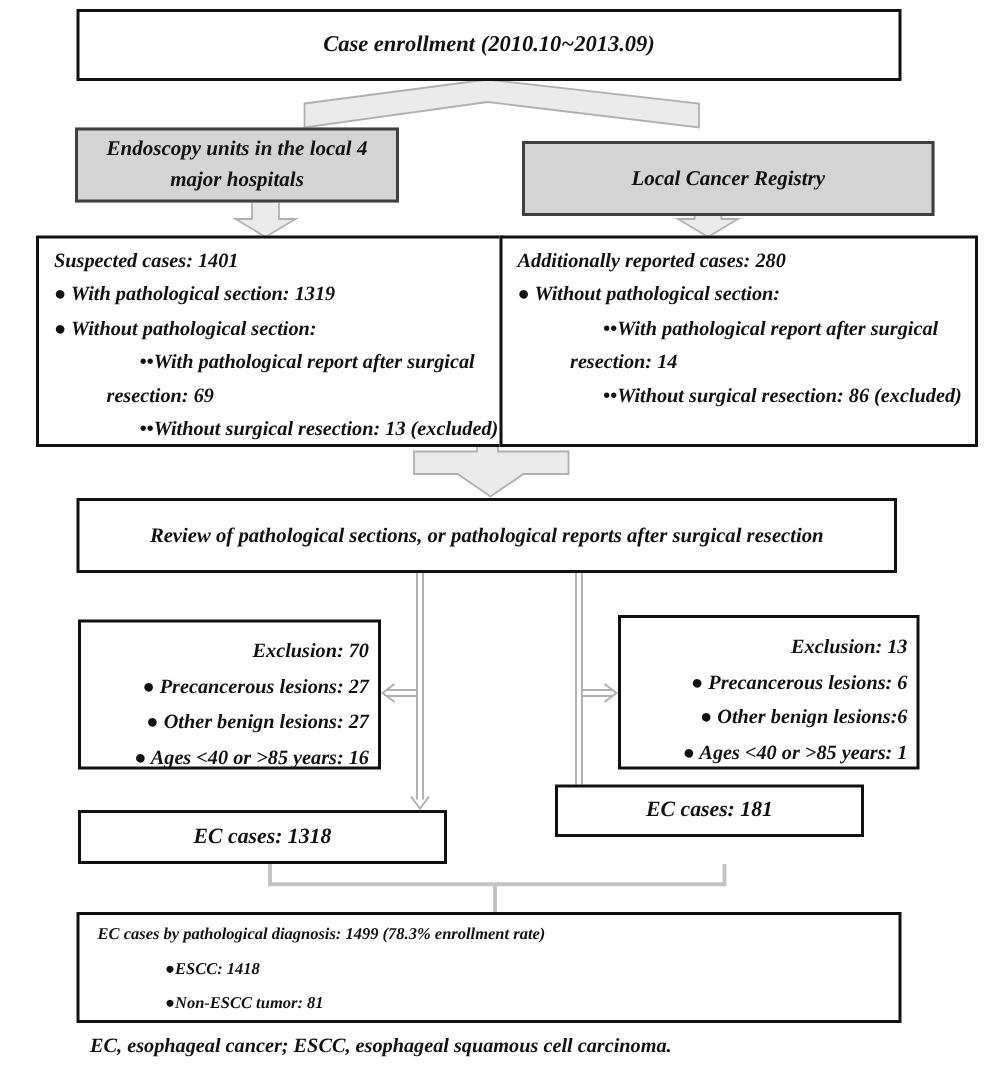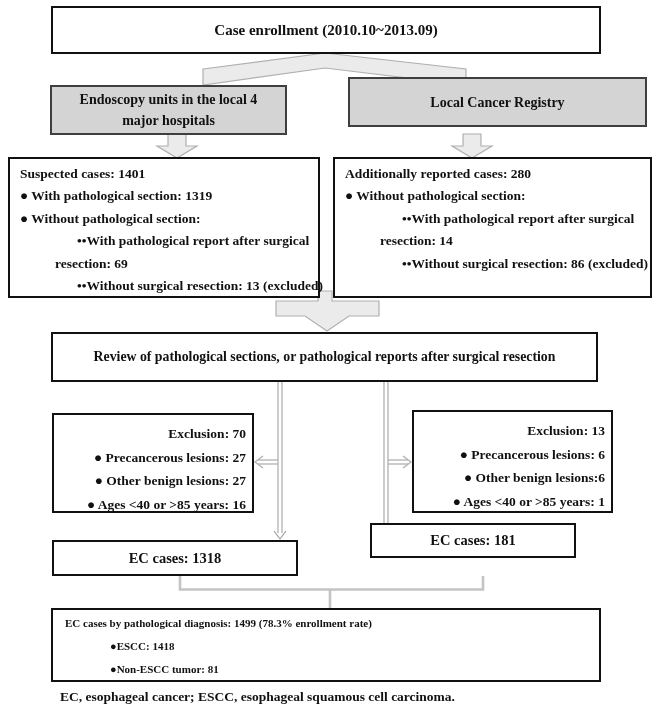--- a/index.html
+++ b/index.html
@@ -1,19 +1,19 @@
 <!DOCTYPE html>
 <html><head>
 <meta charset="utf-8">
 <style>
   html,body{margin:0;padding:0;background:#ffffff;}
   .stage{
     position:relative;width:660px;height:714px;background:#ffffff;
     font-family:"Liberation Serif","DejaVu Serif",serif;
-    font-weight:700;color:#111;overflow:hidden;
+    font-weight:700;color:#111;overflow:hidden;font-style:italic;
   }
   .connectors{position:absolute;left:0;top:0;width:660px;height:714px;pointer-events:none;}
   .bx{position:absolute;background:#ffffff;border:2px solid #111;box-sizing:border-box;}
   .bx.thick{border-width:2.5px;}
   .gray{background:#d4d4d4;border:2px solid #3f3f3f;}
   .center{display:flex;align-items:center;justify-content:center;text-align:center;}
   .top-title{font-size:15px;}
   .src-title{font-size:14px;line-height:1.5;padding:0 14px;}
   .review-title{font-size:13.8px;padding:0 8px;}
   .ec-title{font-size:14.5px;text-align:center;}
@@ -62,28 +62,28 @@
       <polyline points="403,456 411,462 403,468"></polyline>
     </g>
 
     <path d="M180,576 L180,589.5 L483,589.5 L483,576 M330,589.5 L330,608" stroke="#c4c4c4" stroke-width="2.6" fill="none"></path>
   </svg>
 
   <div class="bx center" style="left:51px;top:6px;width:550px;height:48px">
     <span class="top-title">Case enrollment (2010.10~2013.09)</span>
   </div>
 
-  <div class="bx gray center" style="left:50px;top:85px;width:237px;height:50px">
+  <div class="bx gray center" style="left:50px;top:85px;width:216px;height:50px">
     <span class="src-title">Endoscopy units in the local 4 major hospitals</span>
   </div>
-  <div class="bx gray center" style="left:348px;top:77px;width:299px;height:50px">
+  <div class="bx gray center" style="left:348px;top:94px;width:275px;height:50px">
     <span class="src-title">Local Cancer Registry</span>
   </div>
 
-  <div class="bx thick listbox" style="left:8px;top:157px;width:312px;height:141px">
+  <div class="bx thick listbox" style="left:24px;top:157px;width:312px;height:141px">
     <div class="ln">Suspected cases: 1401</div>
     <div class="ln">● With pathological section: 1319</div>
     <div class="ln">● Without pathological section:</div>
     <div class="ln ind2">••With pathological report after surgical</div>
     <div class="ln ind1">resection: 69</div>
     <div class="ln ind2">••Without surgical resection: 13 (excluded)</div>
   </div>
 
   <div class="bx thick listbox" style="left:333px;top:157px;width:319px;height:141px">
     <div class="ln">Additionally reported cases: 280</div>

